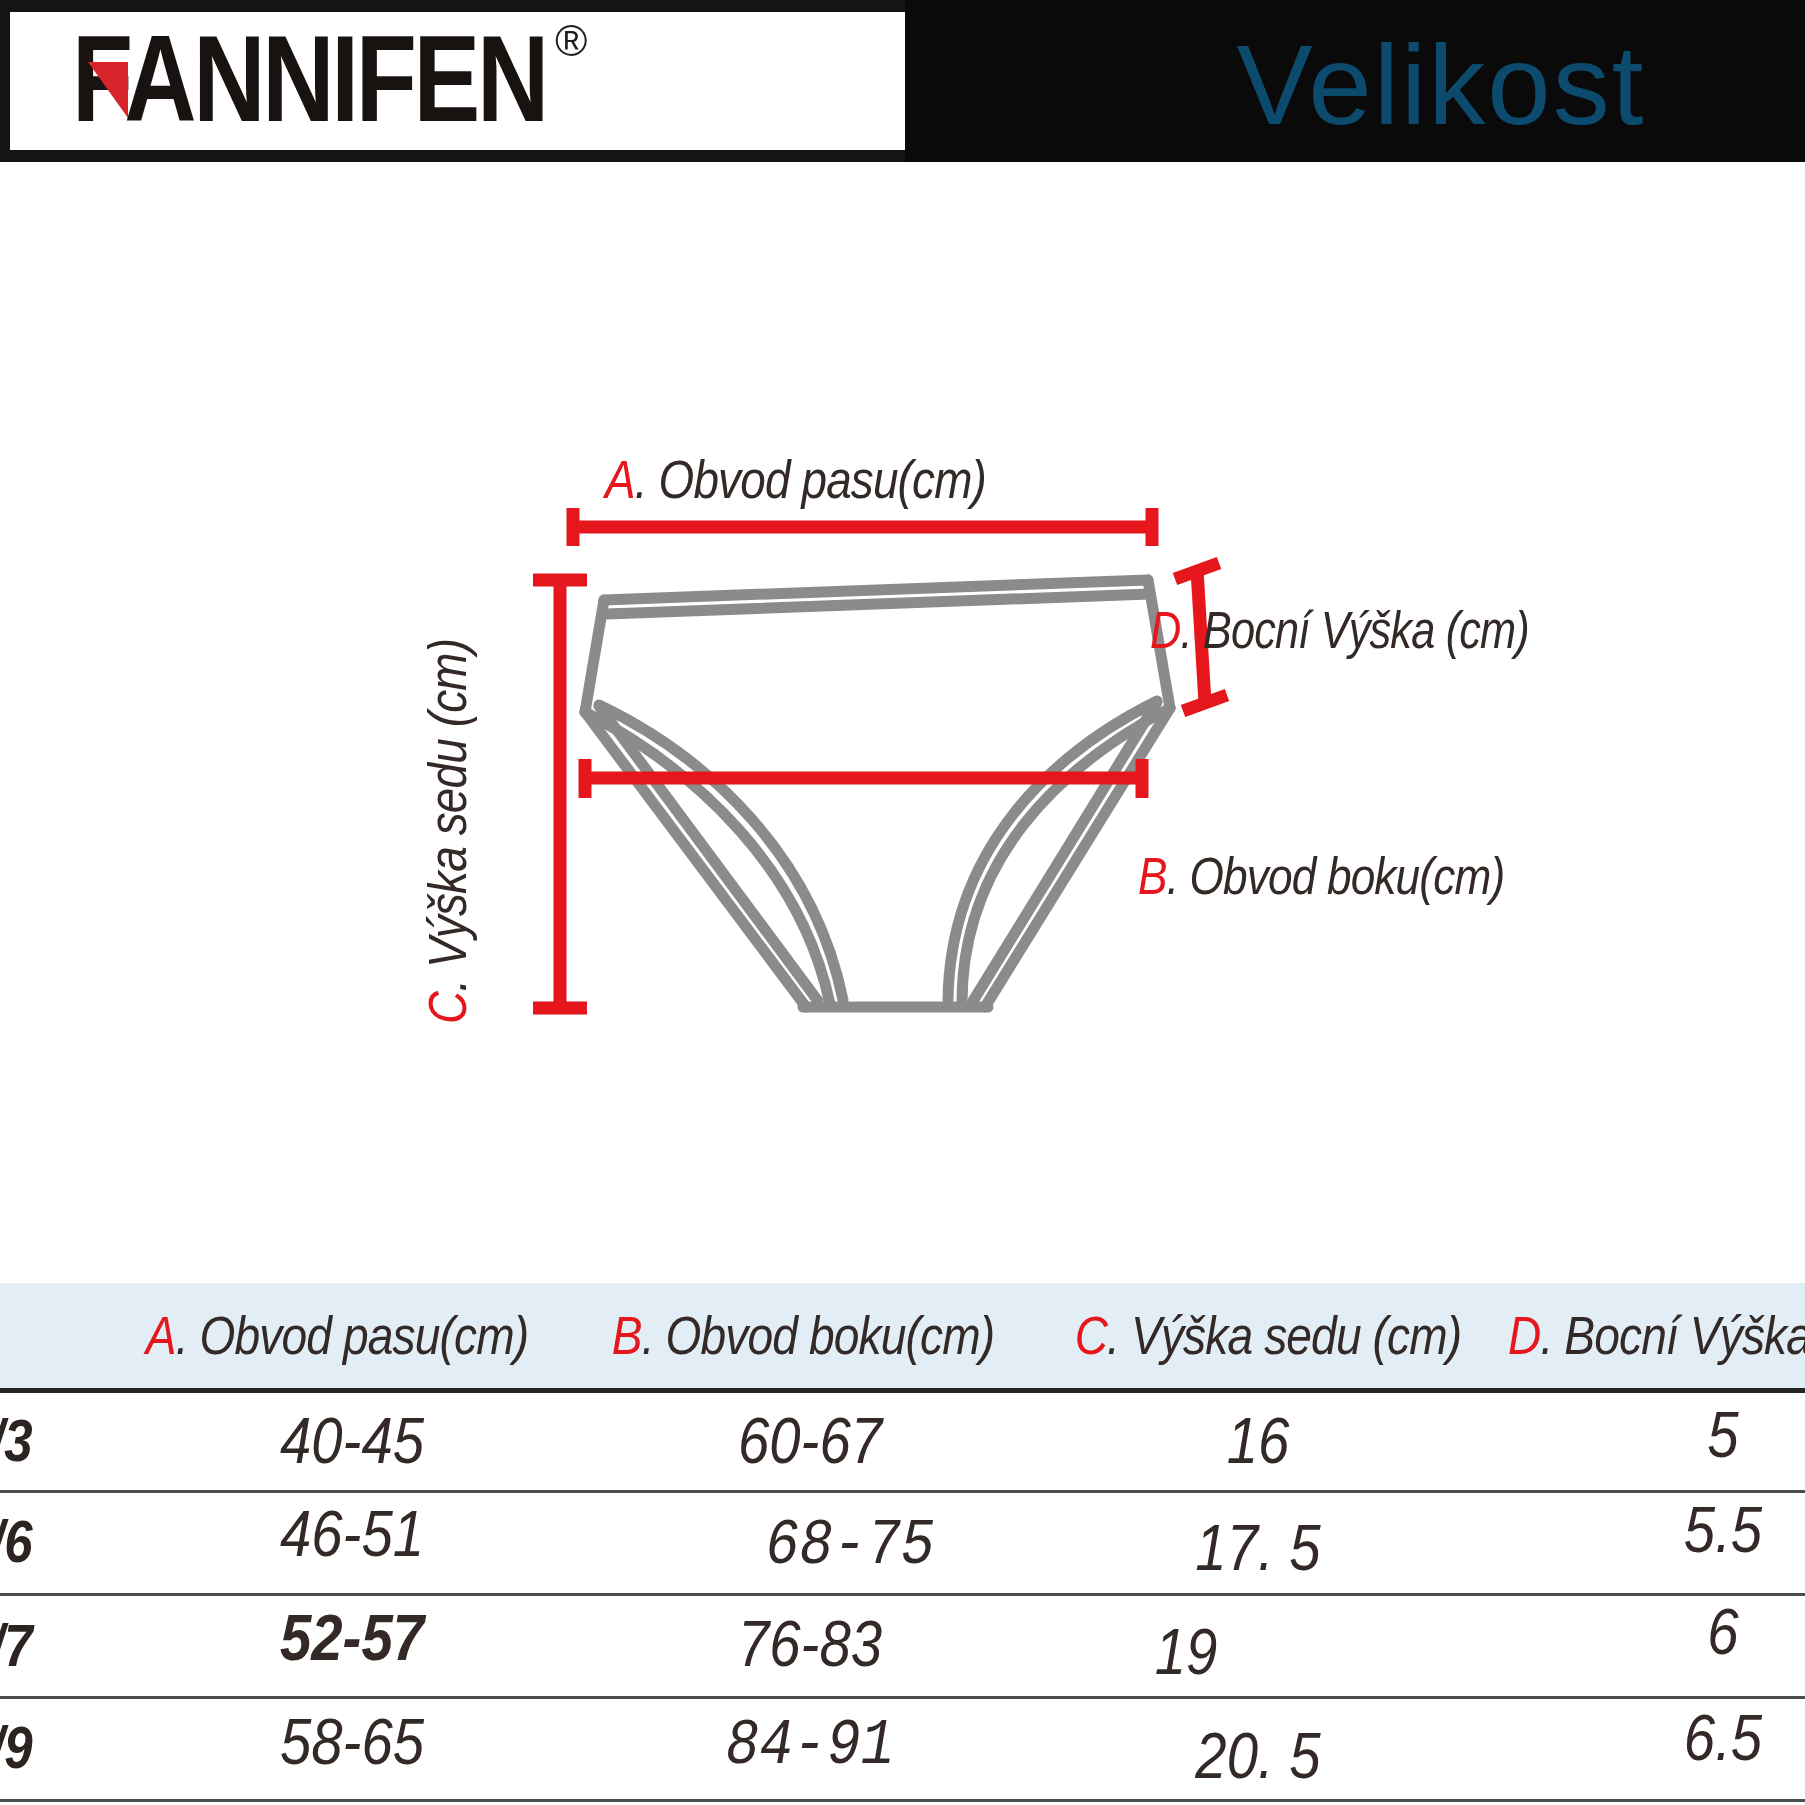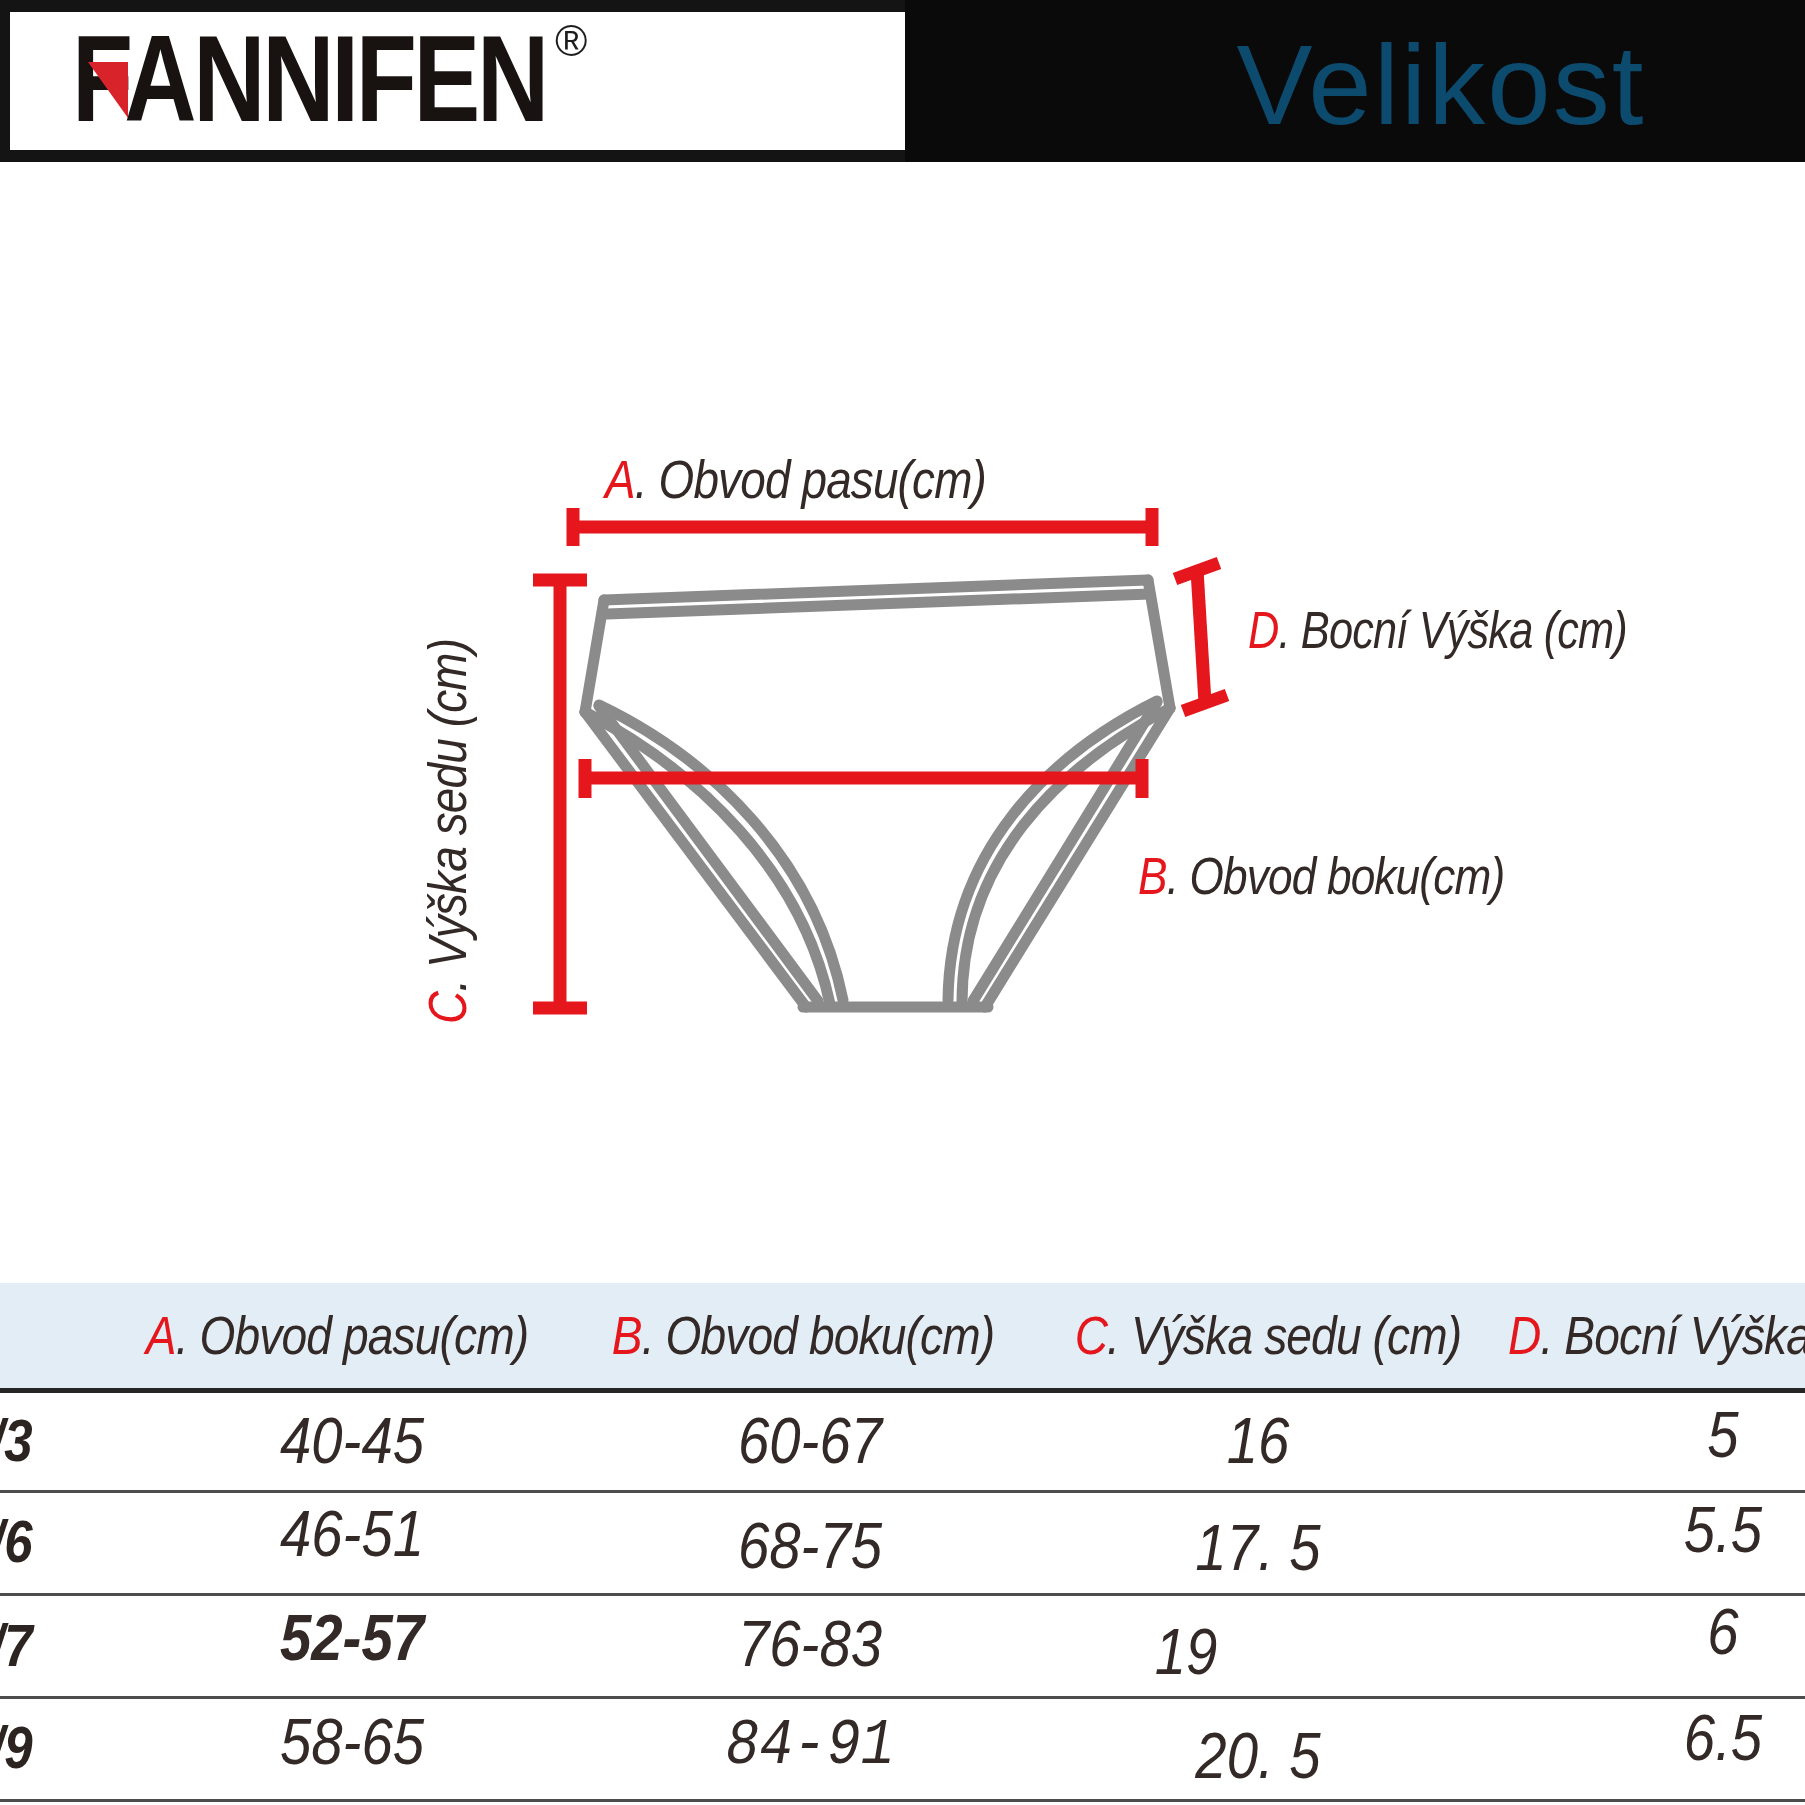--- a/index.html
+++ b/index.html
@@ -115,21 +115,21 @@
       <path d="M1197,570 L1205,703"></path>
       <path d="M1175,579 L1219,563"></path>
       <path d="M1183,711 L1227,695"></path>
     </g>
   </g>
 </svg>
 
 <div class="abs dlabel" style="left:605px;top:448px;">
   <span class="inner"><span class="redletter">A</span><span>. Obvod pasu(cm)</span></span>
 </div>
-<div class="abs dlabel" style="left:1248px;top:600px;font-size:51px;">
+<div class="abs dlabel" style="left:1150px;top:600px;font-size:51px;">
   <span class="inner"><span class="redletter">D</span><span>. Bocní Výška (cm)</span></span>
 </div>
 <div class="abs dlabel" style="left:1138px;top:845px;font-size:52px;">
   <span class="inner"><span class="redletter">B</span><span>.  Obvod boku(cm)</span></span>
 </div>
 <div class="abs dlabel clabel-wrap">
   <span class="inner"><span class="redletter">C</span><span>. Výška sedu (cm)</span></span>
 </div>
 
 <div class="abs thead"></div>
@@ -157,21 +157,21 @@
   <div class="abs szcell" style="top:1409px;"><span class="inner">/3</span></div>
   <div class="abs vcell" style="left:352px;top:1411px;"><span class="inner">40-45</span></div>
   <div class="abs vcell" style="left:810px;top:1411px;"><span class="inner">60-67</span></div>
   <div class="abs vcell" style="left:1258px;top:1411px;"><span class="inner">16</span></div>
   <div class="abs vcell" style="left:1723px;top:1405px;"><span class="inner">5</span></div>
 </div>
 
 <div>
   <div class="abs szcell" style="top:1510px;"><span class="inner">/6</span></div>
   <div class="abs vcell" style="left:352px;top:1504px;"><span class="inner">46-51</span></div>
-  <div class="abs vcell" style="left:810px;top:1516px;"><span class="inner">68-75</span></div>
+  <div class="abs vcell" style="left:850px;top:1516px;font-family:Liberation Mono, monospace;"><span class="inner">68-75</span></div>
   <div class="abs vcell" style="left:1258px;top:1518px;font-style:italic;"><span class="inner">17. 5</span></div>
   <div class="abs vcell" style="left:1723px;top:1500px;"><span class="inner">5.5</span></div>
 </div>
 
 <div>
   <div class="abs szcell" style="top:1614px;"><span class="inner">/7</span></div>
   <div class="abs vcell" style="left:352px;top:1608px;font-weight:bold;"><span class="inner">52-57</span></div>
   <div class="abs vcell" style="left:810px;top:1614px;"><span class="inner">76-83</span></div>
   <div class="abs vcell" style="left:1186px;top:1622px;"><span class="inner">19</span></div>
   <div class="abs vcell" style="left:1723px;top:1602px;"><span class="inner">6</span></div>

